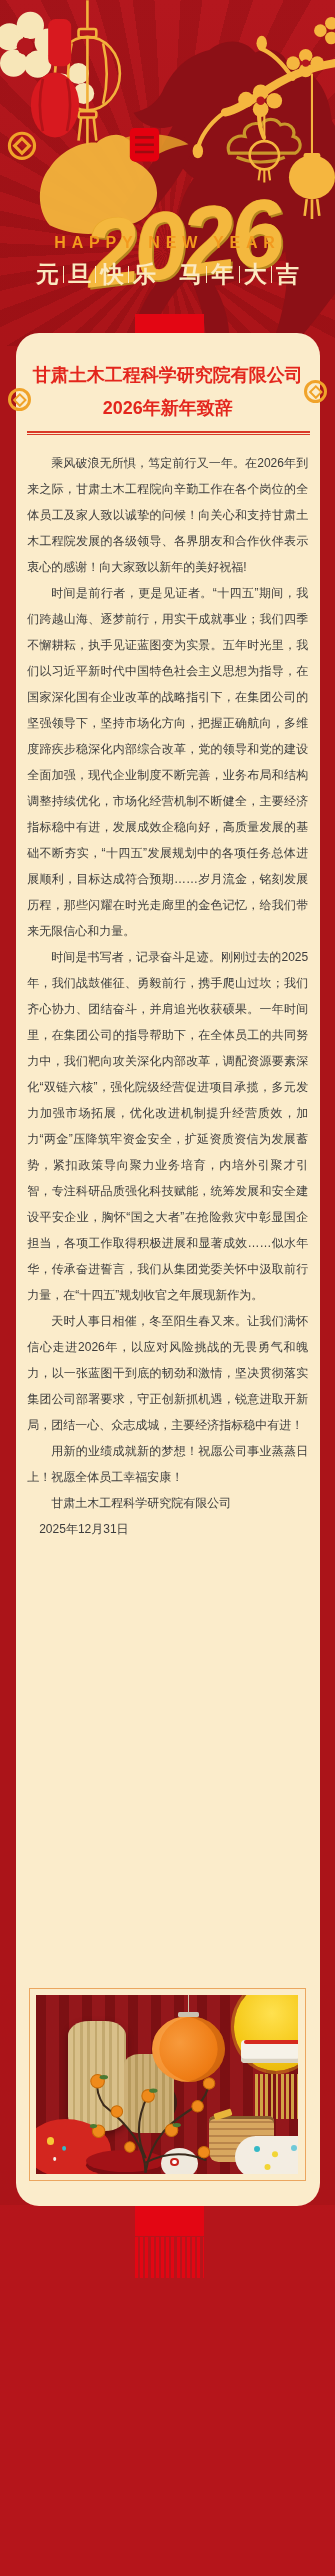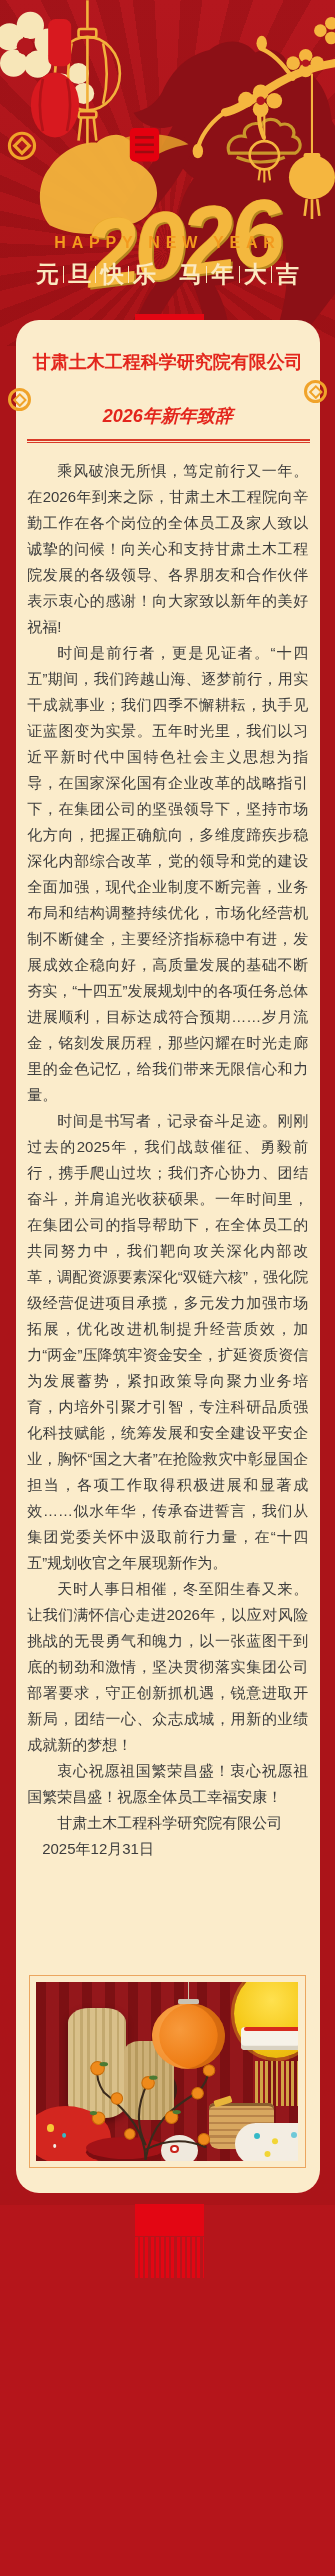--- a/index.html
+++ b/index.html
@@ -27,31 +27,31 @@
   .greeting{position:absolute;top:259px;left:0;width:100%;z-index:2;display:flex;
             justify-content:center;align-items:center;color:#fbe9c0;font-weight:bold;font-size:23px;}
   .greet-char{padding:0 4.7px;line-height:30px;position:relative;}
   .greet-char.sep::before{content:"";position:absolute;left:-0.5px;top:7.3px;height:17px;width:1px;background:#fbe9c0;}
   .greet-gap{width:13.6px;}
   .top-notch{position:absolute;left:135px;top:314px;width:69px;height:22px;background:#e30613;z-index:1;}
   .bottom-band{position:absolute;left:0;top:2205px;width:335px;height:371px;background:#b5151b;z-index:0;}
   .bottom-tassel{position:absolute;left:135px;top:2204px;width:69px;height:32px;background:#e30613;z-index:1;}
   .bottom-fringe{position:absolute;left:135px;top:2237px;width:69px;height:41px;z-index:1;
     background:repeating-linear-gradient(90deg,#e30613 0 3.1px,rgba(0,0,0,0) 3.1px 5.2px);}
-  .card{position:absolute;left:15.7px;top:320px;width:304px;height:1873px;background:#fbeccb;
+  .card{position:absolute;left:15.7px;top:333px;width:304px;height:1873px;background:#fbeccb;
         border-radius:23px;z-index:2;box-sizing:border-box;padding:30px 11.5px 0;overflow:hidden;}
   .coin{position:absolute;width:23px;height:23px;border:3.1px solid #f0a32a;border-radius:50%;z-index:3;box-sizing:border-box;}
   .coin::before{content:"";position:absolute;inset:3.7px;border:2.1px solid #f0a32a;transform:rotate(45deg);}
   .coin-left{left:8.4px;top:388px;}
   .coin-right{left:304px;top:380px;}
   .title1,.title2{text-align:center;color:#e3261d;font-size:18px;font-weight:bold;line-height:24px;margin:0;}
-  .title2{margin-top:30px;font-style:italic;}
+  .title2{margin-top:9px;}
   .divider{margin:10.5px auto 0;width:283px;border-top:2.6px solid #d93a28;}
   .divider::after{content:"";display:block;margin-top:1.6px;height:1px;background:#d93a28;}
-  .article{margin-top:14.7px;color:#3d3d3d;font-size:15px;line-height:26px;text-align:justify;}
+  .article{margin-top:14.7px;color:#3d3d3d;font-size:12px;line-height:26px;text-align:justify;}
   .article p{margin:0;text-indent:2em;}
   .article p.sig-date{text-indent:1em;}
   .photo-frame{position:absolute;left:13px;top:1655px;width:277px;height:193px;box-sizing:border-box;
                border:1.6px solid #eba65f;background:#fbeccb;padding:6.3px;}
   .photo{position:relative;width:100%;height:100%;overflow:hidden;
          background:repeating-linear-gradient(90deg,#7c1013 0 10.5px,#94171b 10.5px 23px);}
   .ph{position:absolute;}
   .ph-shade1{left:32px;top:26px;width:58px;height:110px;border-radius:21px/14.7px;
     background:repeating-linear-gradient(90deg,#d9c08a 0 4.7px,#c3a96f 4.7px 7.3px);box-shadow:0 3.1px 7.3px rgba(0,0,0,.35);}
   .ph-shade2{left:88px;top:59px;width:50px;height:79px;border-radius:15.7px/11.5px;
@@ -212,22 +212,22 @@
 
   <div class="card">
     <h1 class="title1">甘肃土木工程科学研究院有限公司</h1>
     <h2 class="title2">2026年新年致辞</h2>
     <div class="divider"></div>
 
     <div class="article">
       <p>乘风破浪无所惧，笃定前行又一年。在2026年到来之际，甘肃土木工程院向辛勤工作在各个岗位的全体员工及家人致以诚挚的问候！向关心和支持甘肃土木工程院发展的各级领导、各界朋友和合作伙伴表示衷心的感谢！向大家致以新年的美好祝福!</p>
       <p>时间是前行者，更是见证者。“十四五”期间，我们跨越山海、逐梦前行，用实干成就事业；我们四季不懈耕耘，执手见证蓝图变为实景。五年时光里，我们以习近平新时代中国特色社会主义思想为指导，在国家深化国有企业改革的战略指引下，在集团公司的坚强领导下，坚持市场化方向，把握正确航向，多维度蹄疾步稳深化内部综合改革，党的领导和党的建设全面加强，现代企业制度不断完善，业务布局和结构调整持续优化，市场化经营机制不断健全，主要经济指标稳中有进，发展成效企稳向好，高质量发展的基础不断夯实，“十四五”发展规划中的各项任务总体进展顺利，目标达成符合预期……岁月流金，铭刻发展历程，那些闪耀在时光走廊里的金色记忆，给我们带来无限信心和力量。</p>
       <p>时间是书写者，记录奋斗足迹。刚刚过去的2025年，我们战鼓催征、勇毅前行，携手爬山过坎；我们齐心协力、团结奋斗，并肩追光收获硕果。一年时间里，在集团公司的指导帮助下，在全体员工的共同努力中，我们靶向攻关深化内部改革，调配资源要素深化“双链六核”，强化院级经营促进项目承揽，多元发力加强市场拓展，优化改进机制提升经营质效，加力“两金”压降筑牢资金安全，扩延资质资信为发展蓄势，紧扣政策导向聚力业务培育，内培外引聚才引智，专注科研品质强化科技赋能，统筹发展和安全建设平安企业，胸怀“国之大者”在抢险救灾中彰显国企担当，各项工作取得积极进展和显著成效……似水年华，传承奋进誓言，我们从集团党委关怀中汲取前行力量，在“十四五”规划收官之年展现新作为。</p>
-      <p>天时人事日相催，冬至阳生春又来。让我们满怀信心走进2026年，以应对风险挑战的无畏勇气和魄力，以一张蓝图干到底的韧劲和激情，坚决贯彻落实集团公司部署要求，守正创新抓机遇，锐意进取开新局，团结一心、众志成城，用新的业绩成就新的梦想！</p>
-      <p>衷心祝愿祖国繁荣昌盛！衷心祝愿祖国繁荣昌盛！祝愿全体员工幸福安康！</p>
+      <p>天时人事日相催，冬至阳生春又来。让我们满怀信心走进2026年，以应对风险挑战的无畏勇气和魄力，以一张蓝图干到底的韧劲和激情，坚决贯彻落实集团公司部署要求，守正创新抓机遇，锐意进取开新局，团结一心、众志成城，主要经济指标稳中有进！</p>
+      <p>用新的业绩成就新的梦想！祝愿公司事业蒸蒸日上！祝愿全体员工幸福安康！</p>
       <p>甘肃土木工程科学研究院有限公司</p>
       <p class="sig-date">2025年12月31日</p>
     </div>
 
     <div class="photo-frame">
       <div class="photo">
         <div class="ph ph-shade1"></div>
         <div class="ph ph-ink"></div>
         <div class="ph ph-shade2"></div>
         <div class="ph ph-wire"></div>

